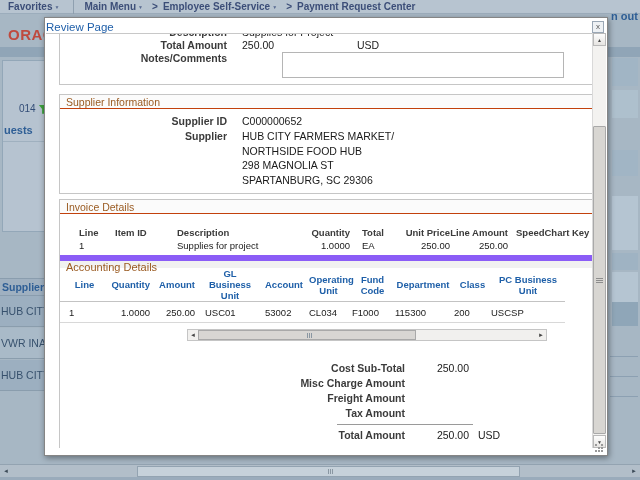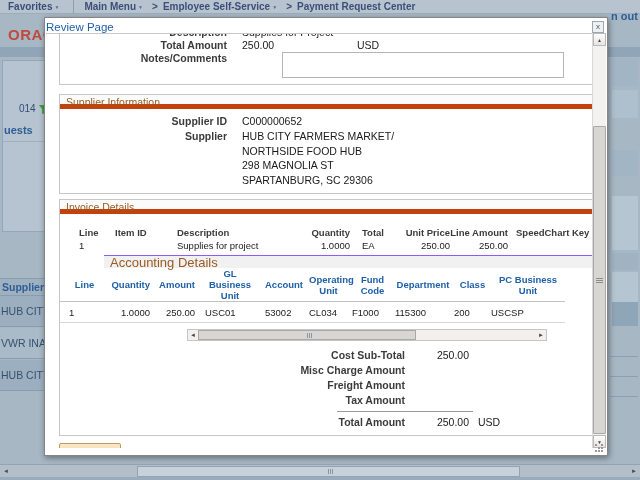--- a/index.html
+++ b/index.html
@@ -100,21 +100,21 @@
     background:#d8d6d2; border:1px solid #a9a9a9; border-radius:1px;
     display:flex; align-items:center; justify-content:center;
   }
   .vgrip { width:7px; height:1px; background:#8d8d8d; box-shadow:0 2px #8d8d8d, 0 4px #8d8d8d; margin-top:-4px; }
   .resize-grip { position:absolute; right:10px; bottom:9px; width:2px; height:2px; background:#999;
     box-shadow:6px 0 #999, 3px 3px #999, 6px 3px #999, 0 6px #999, 3px 6px #999, 6px 6px #999; }
 
   
   .gbox { margin-left:13px; width:555px; border:1px solid #c6c6c6; background:#fff; }
   .gbox-header {
-    height:14px; background:#fbfbfb; border-bottom:5px solid #c2410c;
+    height:14px; background:#fbfbfb; border-bottom:1px solid #c2410c;
     color:#9a5b22; font-size:10.5px; padding:1px 0 0 6px;
   }
   .gbox.top { margin-top:-8px; border-top:none; padding-bottom:6px; }
   .frow { display:flex; line-height:13px; font-size:10.5px; }
   .flabel { width:167px; text-align:right; font-weight:bold; color:#3b3b3b; flex:none; }
   .fval { margin-left:15px; color:#1a1a1a; }
   .fval.w { width:115px; margin-left:15px; }
   .notes-box {
     margin-left:55px; width:282px; height:26px;
     border:1px solid #b5b5b5; background:#fff; resize:none;
@@ -124,43 +124,43 @@
   .gbox.supplier .content { padding:5px 0 6px; }
   .supline { line-height:14.5px; color:#1a1a1a; font-size:10.5px; }
   .gbox.invoice { margin-top:5px; padding-bottom:5px; }
 
   table { border-collapse:collapse; table-layout:fixed; width:505px; }
   .invgrid { margin-top:8px; font-size:9.5px; }
   .invgrid th { font-weight:bold; color:#3b3b3b; text-align:left; height:16px; vertical-align:bottom; white-space:nowrap; overflow:visible; }
   .invgrid td { color:#1a1a1a; height:15px; vertical-align:middle; white-space:nowrap; }
   .r { text-align:right !important; }
   .acct-bar {
-    margin-top:2px; height:13px; background:#f1f1f1; border-top:1px solid #8b5cf6;
-    color:#9a5b22; font-size:13px; padding:0 0 0 6px; line-height:13px;margin-left:44px;
+    margin-top:2px; height:13px; background:#f1f1f1; border-top:6px solid #8b5cf6;
+    color:#9a5b22; font-size:11px; padding:0 0 0 6px; line-height:13px;
   }
   .acctgrid { font-size:9.5px; }
   .acctgrid th {
     font-weight:bold; color:#1e5fa8; text-align:center; vertical-align:middle;
     height:24px; line-height:11px; cursor:pointer;
   }
   .acctgrid thead tr { border-bottom:1px solid #c3c3c3; }
   .acctgrid td { color:#1a1a1a; height:21px; vertical-align:middle; white-space:nowrap; }
   .acctgrid tbody tr { border-bottom:1px solid #d8d8d8; }
   .hscroll {
     position:relative; margin:6px 0 0 127px; width:360px; height:12px;
     background:#f1f0ee; border:1px solid #c5c5c5;
   }
   .hscroll .arrow { position:absolute; top:0; font-size:6px; color:#444; line-height:10px; }
   .hscroll .arrow.l { left:2px; } .hscroll .arrow.r { right:2px; }
   .acct-thumb {
     position:absolute; left:10px; top:0; width:218px; height:10px;
     background:#d8d6d3; border:1px solid #a9a9a9;
     display:flex; align-items:center; justify-content:center;
   }
-  .totals { margin-top:7px; }
+  .totals { margin-top:20px; }
   .trow { display:flex; line-height:15px; font-size:10.5px; }
   .tlabel { width:345px; text-align:right; font-weight:bold; color:#3b3b3b; flex:none; }
   .tval { width:64px; text-align:right; color:#1a1a1a; flex:none; }
   .tcur { margin-left:9px; color:#1a1a1a; }
   .tdivider { margin:3px 0 2px 277px; width:136px; border-top:1px solid #9a9a9a; }
   .grand { height:16px; align-items:flex-end; }
   .return-btn {
     margin:7px 0 0 13px; padding:2px 14px 3px;
     background:linear-gradient(#fce8c6,#f0d29b); border:1px solid #bd9c69; border-radius:2px;
     font-family:"Liberation Sans",sans-serif; font-size:10.5px; color:#3a2f15; cursor:pointer;

